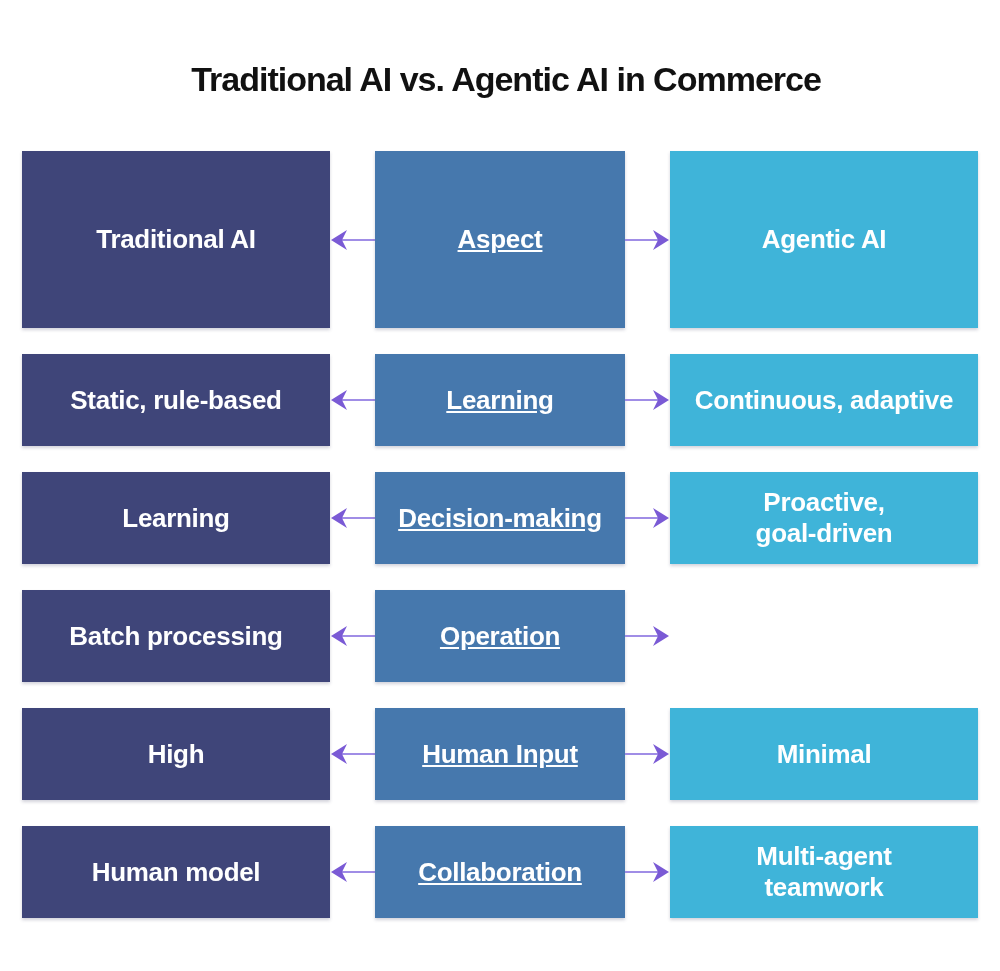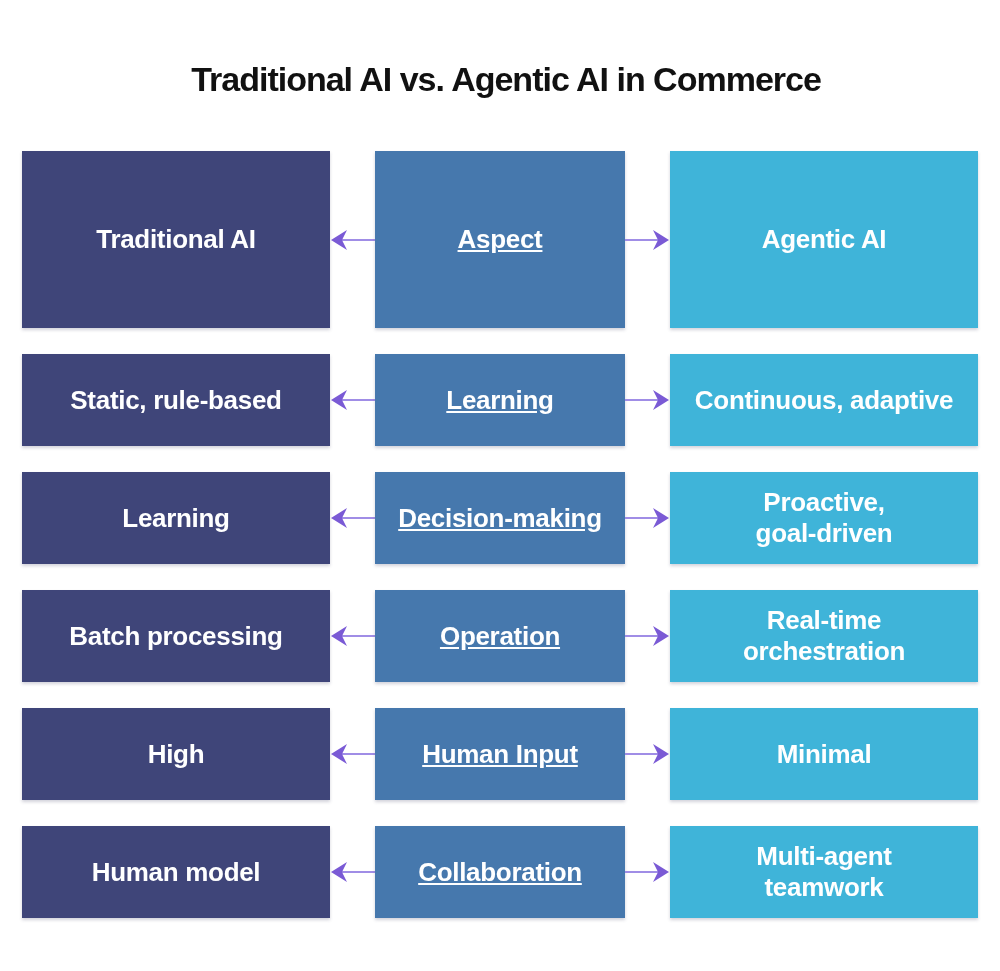--- a/index.html
+++ b/index.html
@@ -152,24 +152,20 @@
     </div>
     <div class="box asp">
       <span>Operation</span>
     </div>
     <div class="gap">
       <svg width="45" height="26" viewBox="0 0 45 26">
         <line class="arrow-line" x1="0" y1="13" x2="35" y2="13"></line>
         <polygon class="arrow-head" points="44,13 28,3 33,13 28,23"></polygon>
       </svg>
     </div>
-    <div class="box agn">
-      <span>Real-time
-orchestration</span>
-    </div>
   </div>
 
   <div class="row">
     <div class="box trad">
       <span>High</span>
     </div>
     <div class="gap">
       <svg width="45" height="26" viewBox="0 0 45 26">
         <line class="arrow-line" x1="45" y1="13" x2="10" y2="13"></line>
         <polygon class="arrow-head" points="1,13 17,3 12,13 17,23"></polygon>

